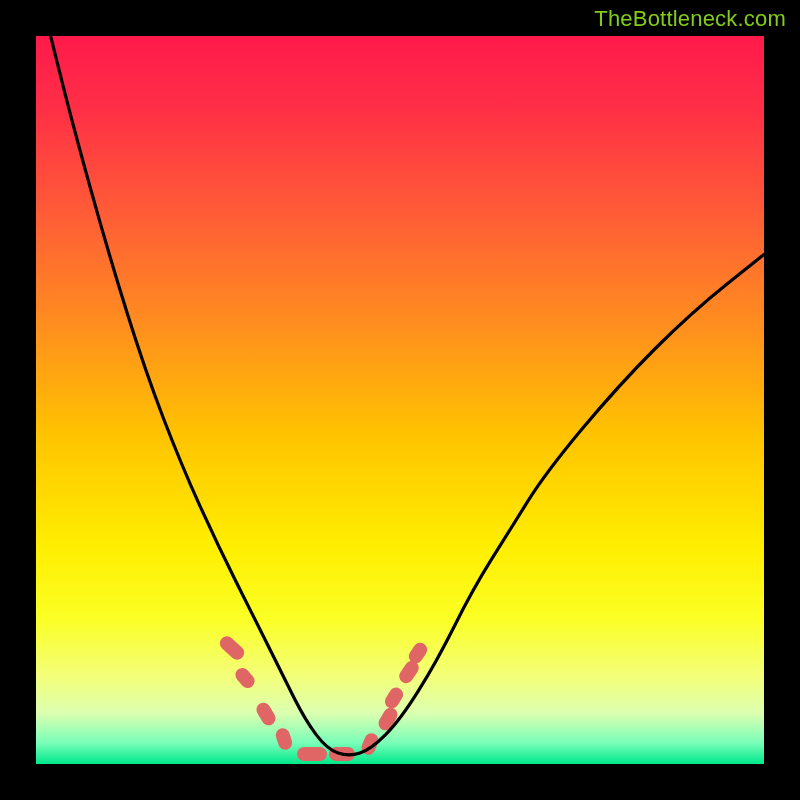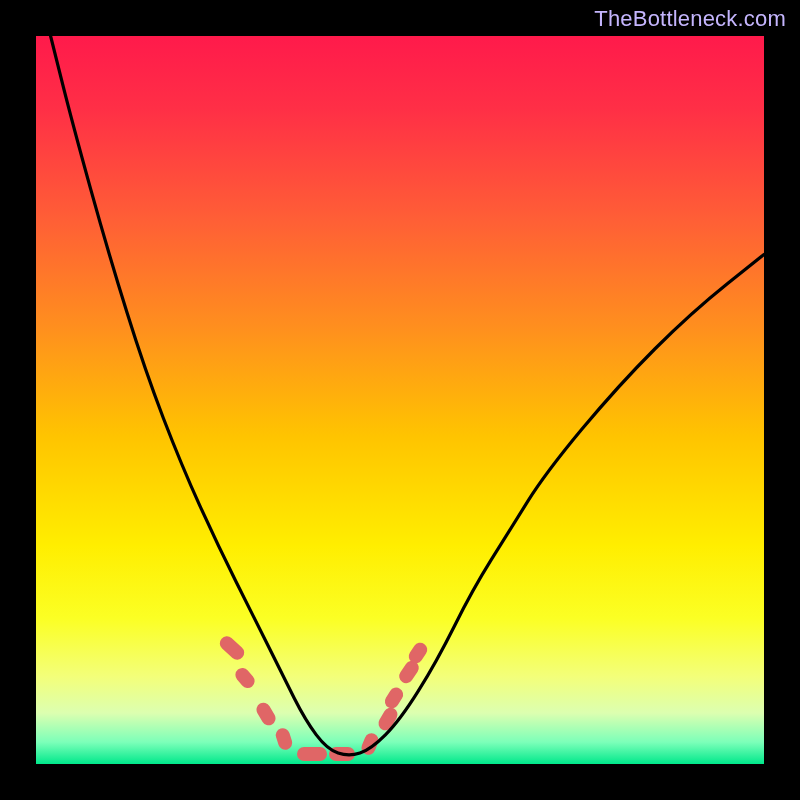--- a/index.html
+++ b/index.html
@@ -39,21 +39,21 @@
     top: 0;
     width: 728px;
     height: 728px;
   }
   .attribution {
     position: absolute;
     top: 6px;
     right: 14px;
     font-family: Arial, Helvetica, sans-serif;
     font-size: 22px;
-    color: #c4b5fd;
+    color: #84cc16;
     letter-spacing: 0.2px;
   }
 </style>
 </head>
 <body>
 
 <div class="frame">
 
   <div class="plot">
 

